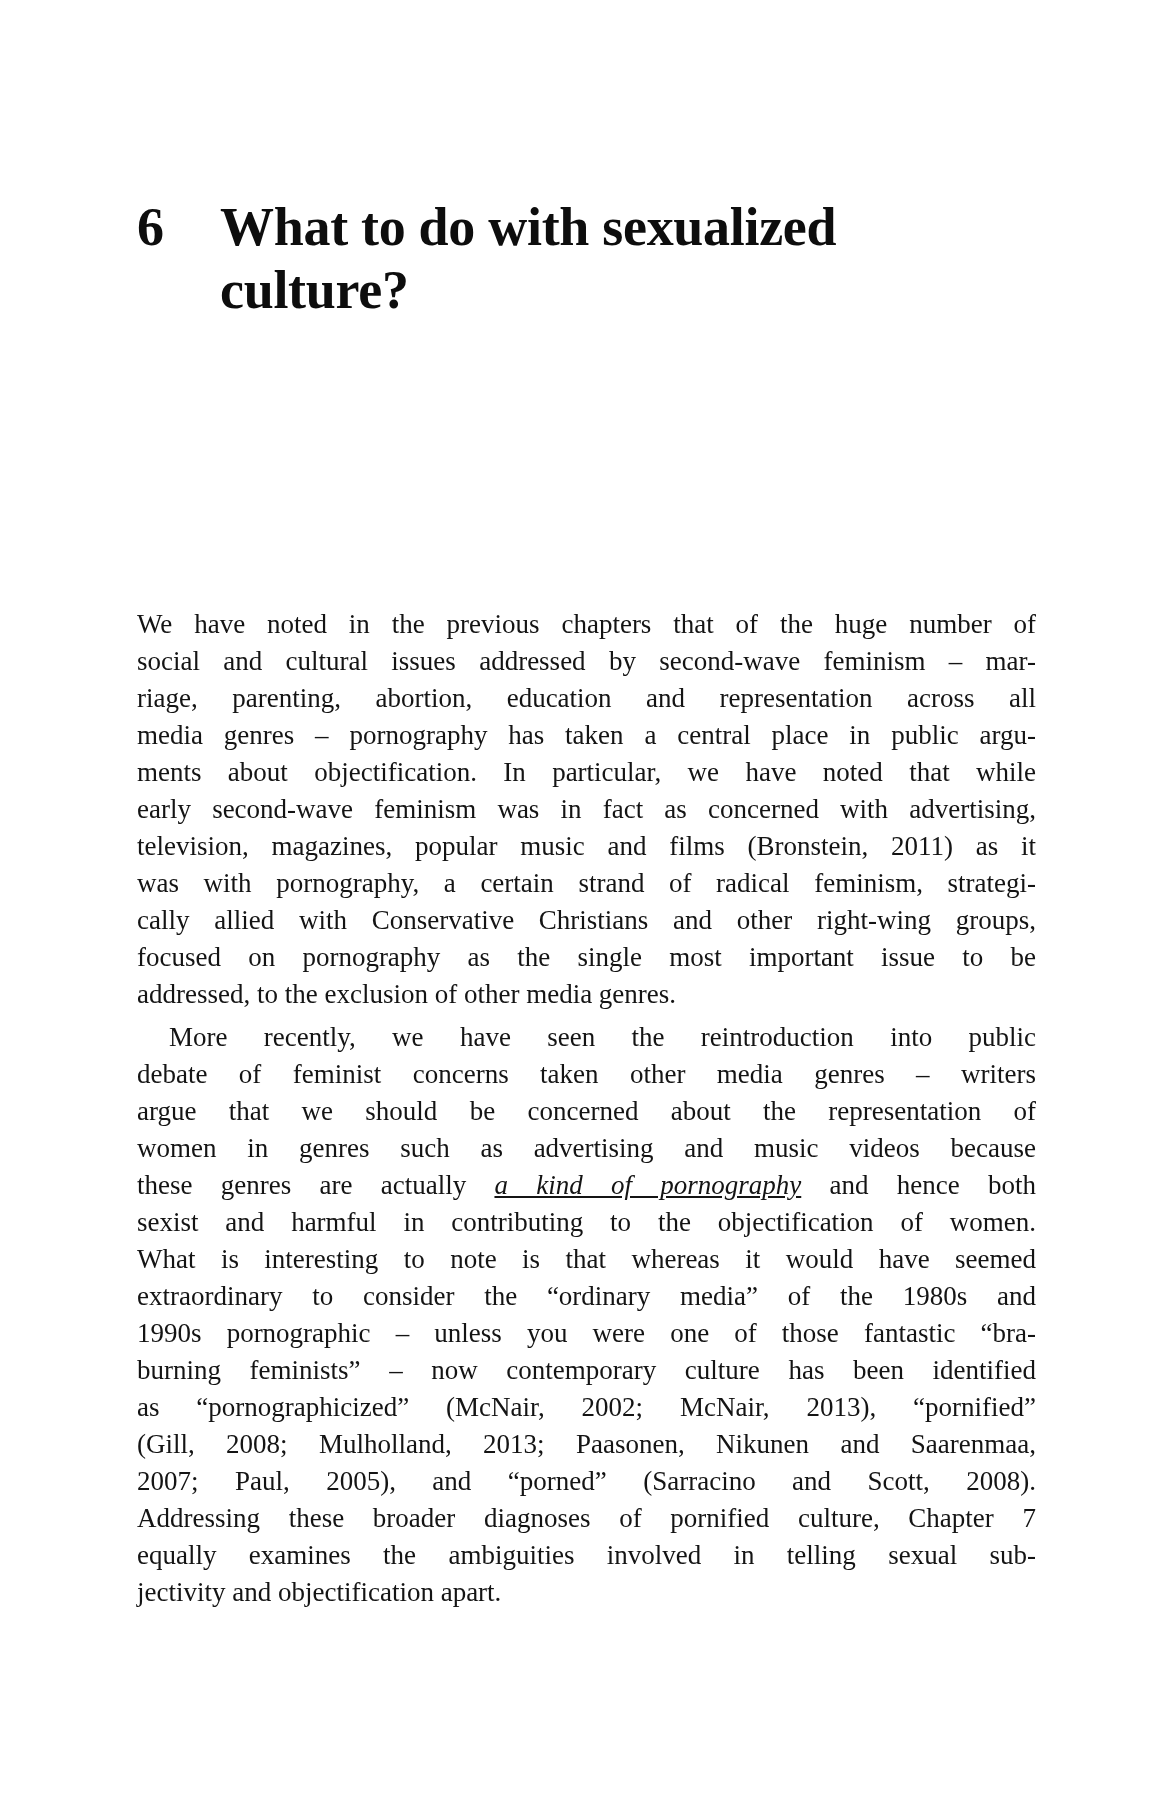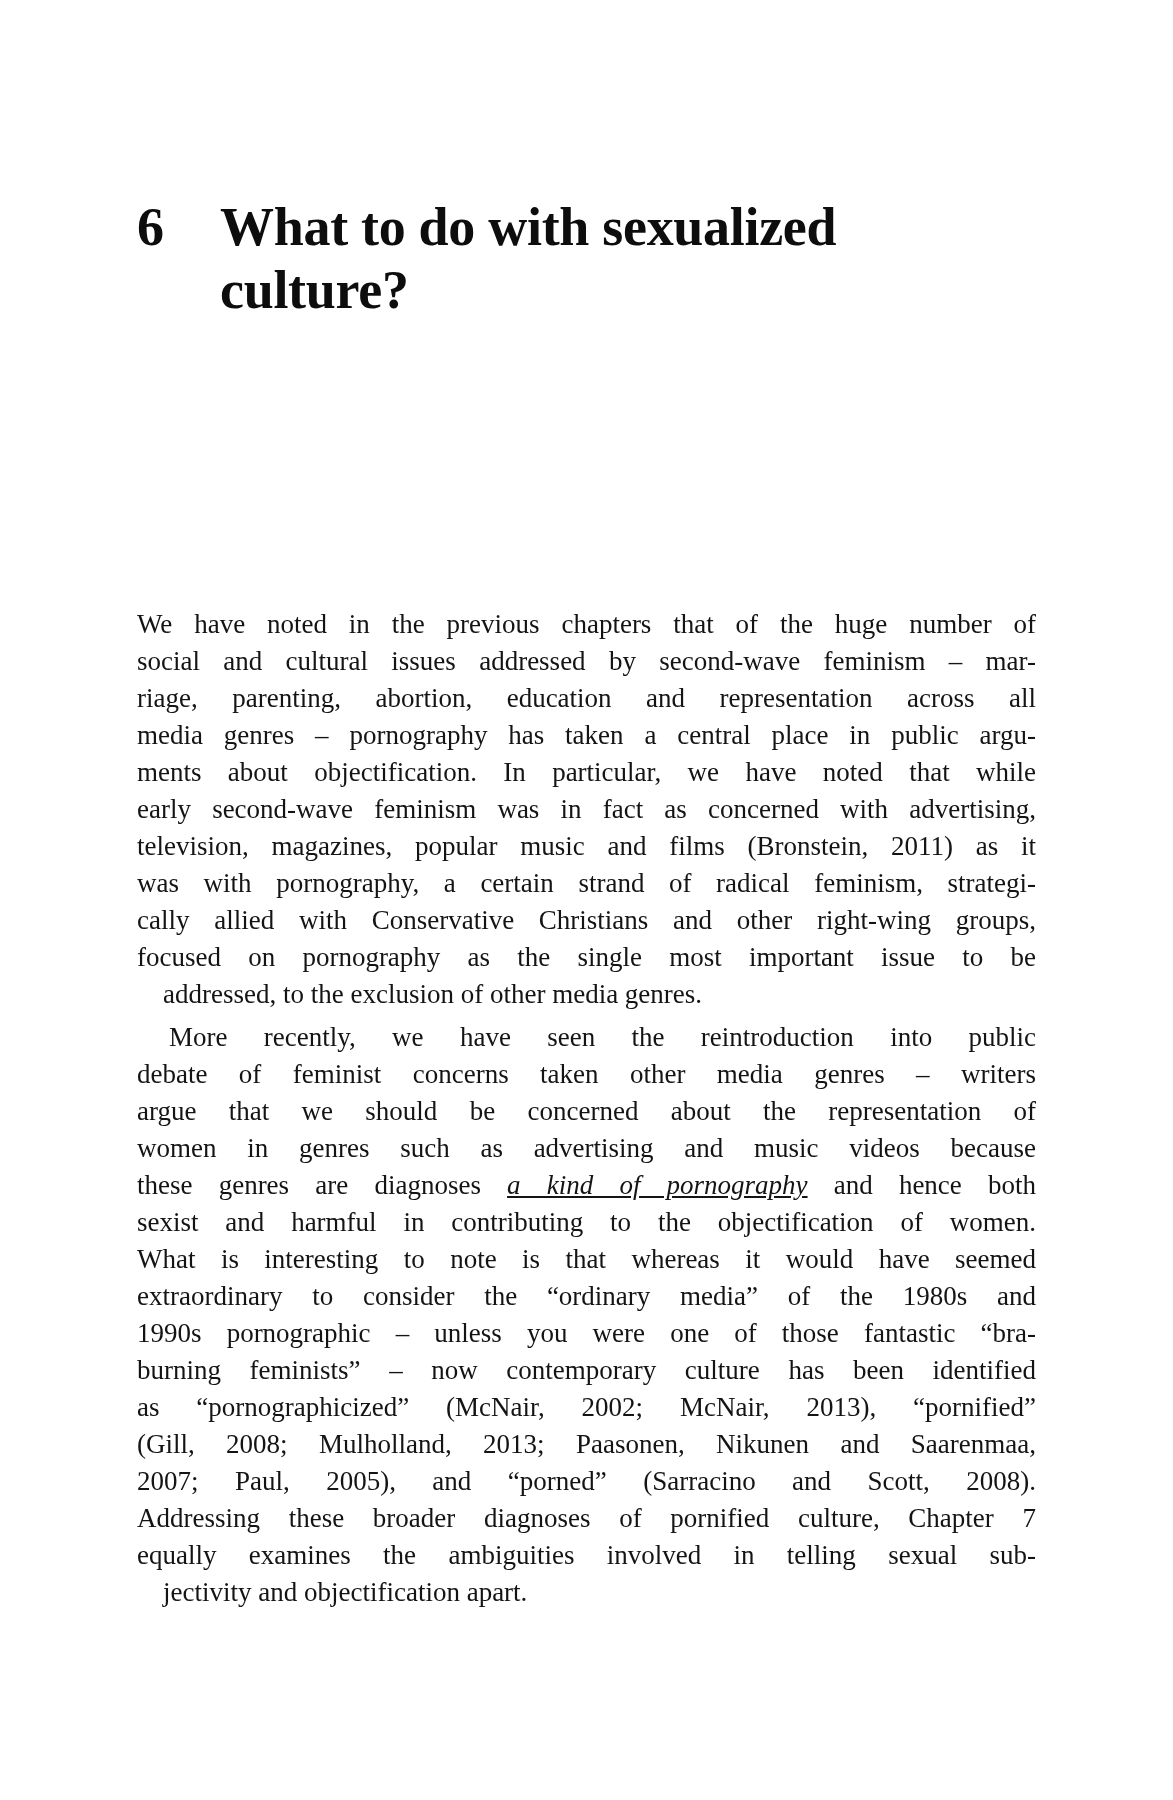--- a/index.html
+++ b/index.html
@@ -70,21 +70,20 @@
       display: block;
       white-space: nowrap;
       text-align: justify;
       text-align-last: justify;
       height: 37px;
       overflow: visible;
     }
     .line.last {
       text-align: right;
       text-align-last: left;
-      margin-left: 26px;
     }
     .line.indent {
       padding-left: 32px;
       margin-top: 6px;
     }
     .line .it {
       font-style: italic;
       text-decoration: underline;
     }
   </style>
@@ -115,21 +114,21 @@
       <span class="line">cally allied with Conservative Christians and other right-wing groups,</span>
       <span class="line">focused on pornography as the single most important issue to be</span>
       <span class="line last">addressed, to the exclusion of other media genres.</span>
     </p>
 
     <p class="paragraph">
       <span class="line indent">More recently, we have seen the reintroduction into public</span>
       <span class="line">debate of feminist concerns taken other media genres – writers</span>
       <span class="line">argue that we should be concerned about the representation of</span>
       <span class="line">women in genres such as advertising and music videos because</span>
-      <span class="line"><span>these genres are diagnoses </span><span class="it">a kind of pornography</span><span> and hence both</span></span>
+      <span class="line"><span>these genres are actually </span><span class="it">a kind of pornography</span><span> and hence both</span></span>
       <span class="line">sexist and harmful in contributing to the objectification of women.</span>
       <span class="line">What is interesting to note is that whereas it would have seemed</span>
       <span class="line">extraordinary to consider the “ordinary media” of the 1980s and</span>
       <span class="line">1990s pornographic – unless you were one of those fantastic “bra-</span>
       <span class="line">burning feminists” – now contemporary culture has been identified</span>
       <span class="line">as “pornographicized” (McNair, 2002; McNair, 2013), “pornified”</span>
       <span class="line">(Gill, 2008; Mulholland, 2013; Paasonen, Nikunen and Saarenmaa,</span>
       <span class="line">2007; Paul, 2005), and “porned” (Sarracino and Scott, 2008).</span>
       <span class="line">Addressing these broader diagnoses of pornified culture, Chapter 7</span>
       <span class="line">equally examines the ambiguities involved in telling sexual sub-</span>

